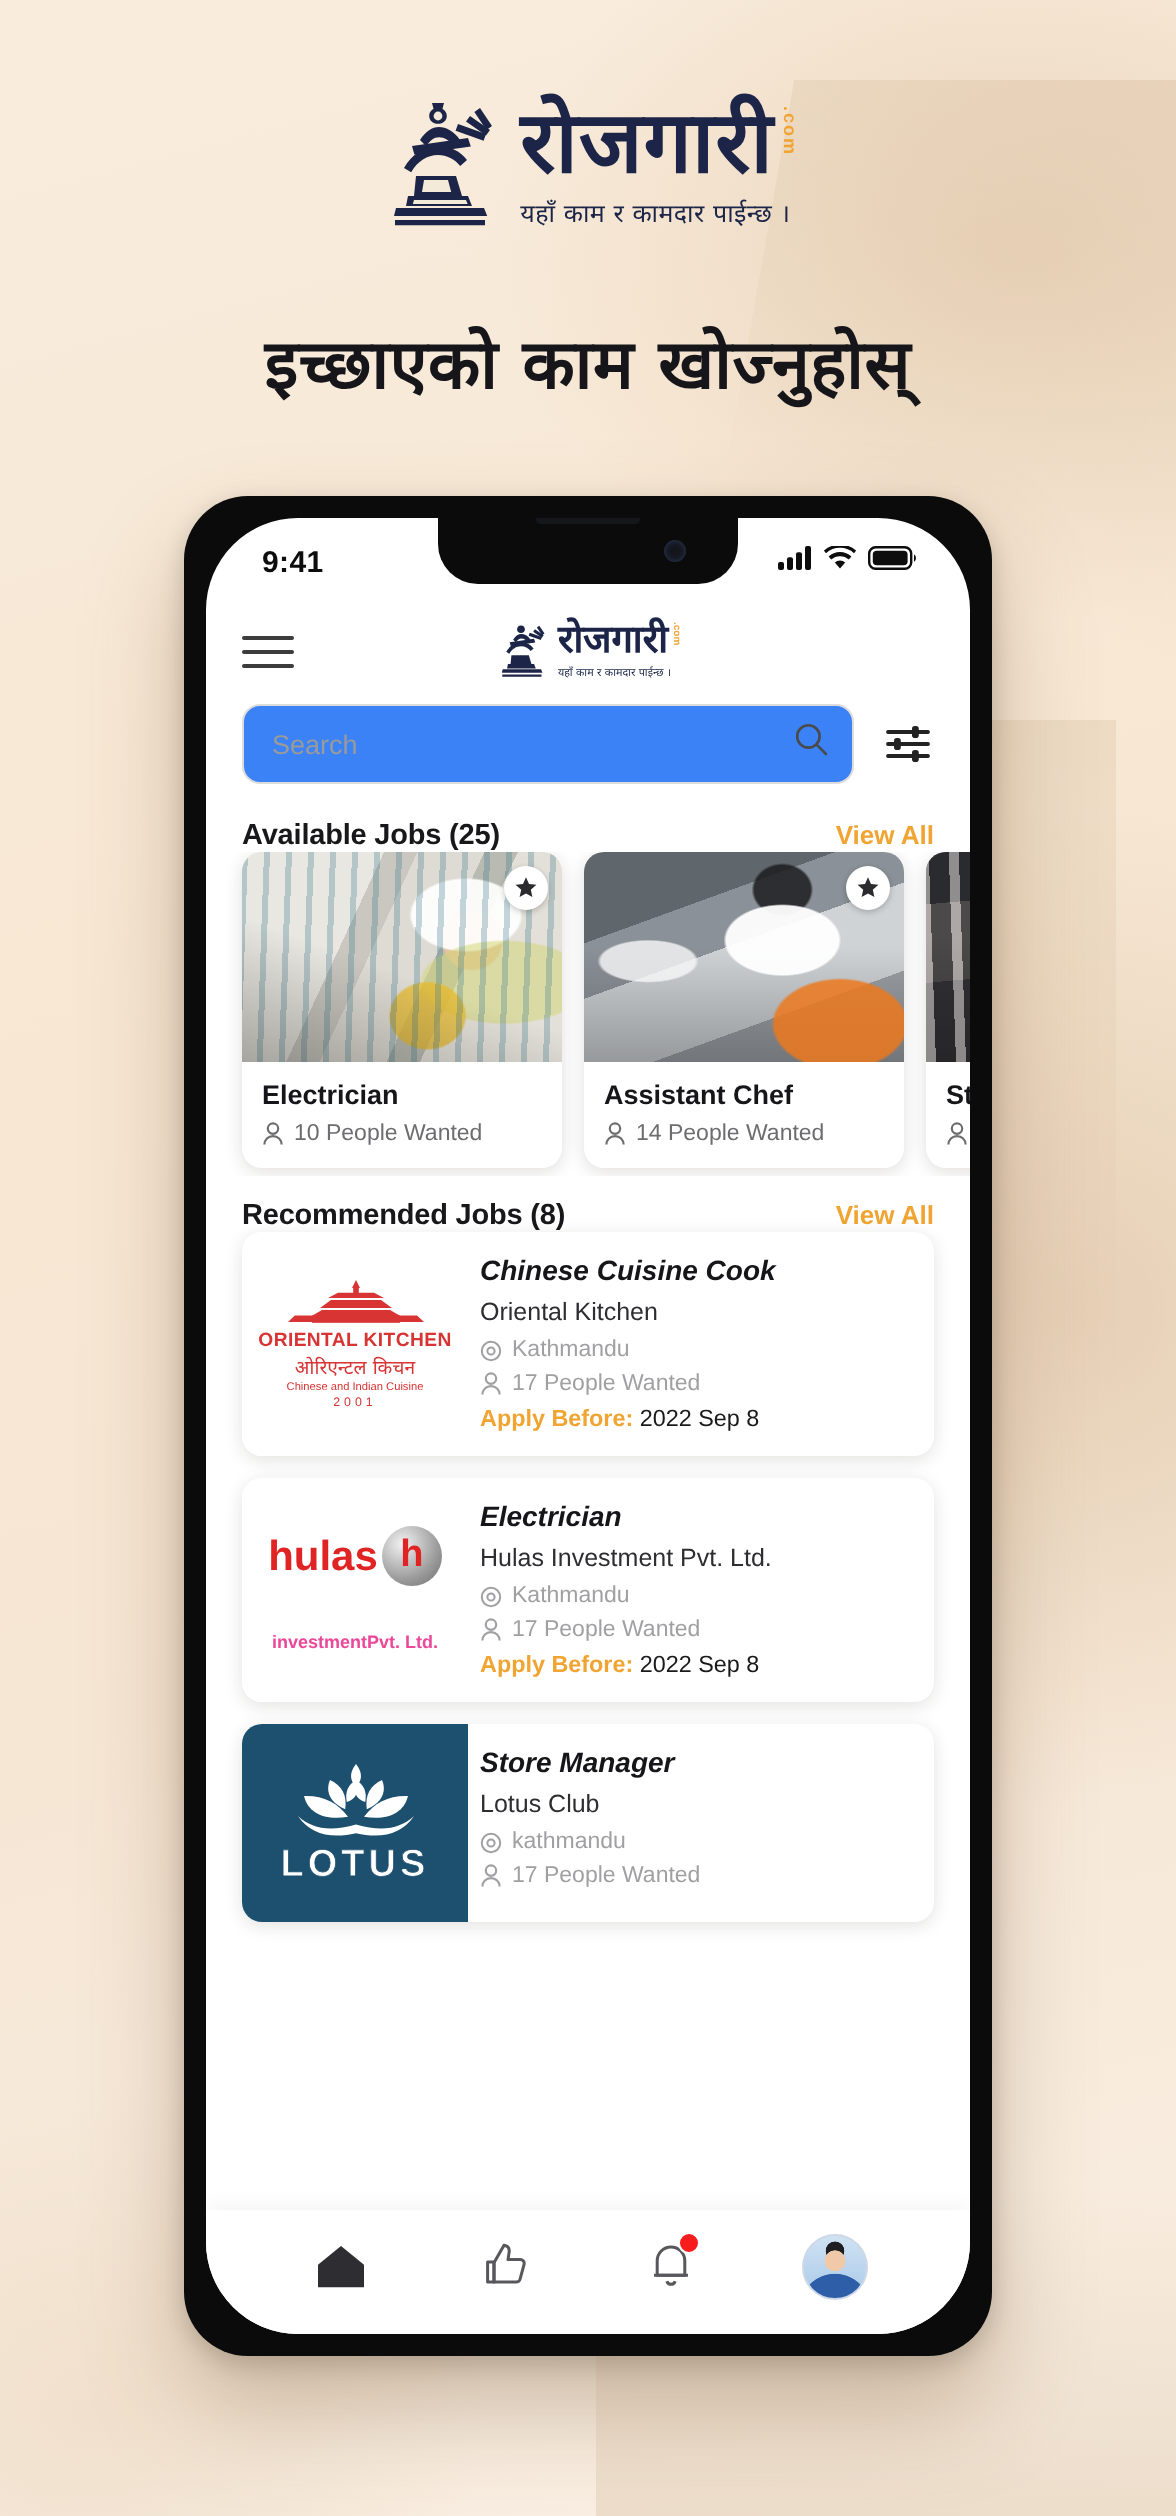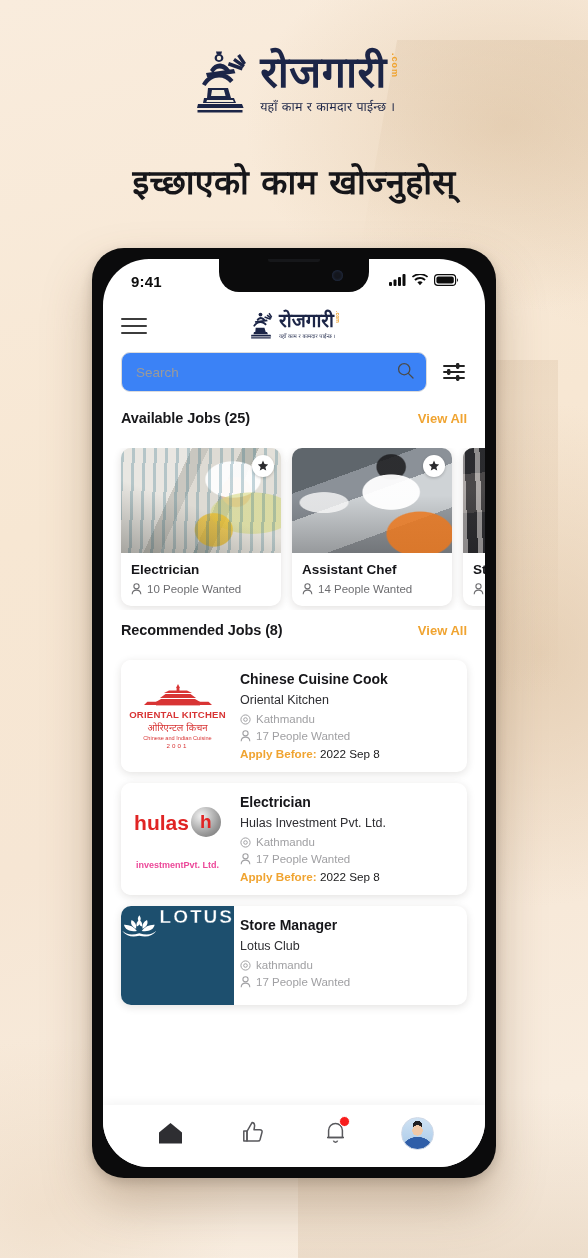--- a/index.html
+++ b/index.html
@@ -85,22 +85,22 @@
               display:flex; align-items:center; padding:0 12px 0 14px; background:#3b82f6; }
   .searchbox input{ flex:1; border:0; outline:0; font-size:13.5px; color:#3b3b3b;
                     font-family:"Liberation Sans", sans-serif; background:transparent; }
   .searchbox input::placeholder{ color:#9a9a9a; }
   .filter-btn{ width:26px; height:26px; display:flex; align-items:center; justify-content:center;
                cursor:pointer; }
 
   
   .body-scroll{ flex:1; overflow:hidden; position:relative; }
 
-  .sec-head{ display:flex; align-items:flex-end; justify-content:space-between;
-             padding:12px 18px 22px; }
+  .sec-head{ display:flex; align-items:flex-start; justify-content:space-between;
+             padding:12px 18px 0; }
   .sec-title{ font-size:14.5px; font-weight:700; color:#18181b; letter-spacing:-.1px; }
   .sec-more{ font-size:13px; font-weight:700; color:#f0a431; cursor:pointer; }
 
   
   .hscroll{ display:flex; gap:11px; padding:0 18px 4px; overflow:hidden; }
   .jcard{ flex:0 0 160px; background:#fff; border-radius:10px; overflow:hidden;
           box-shadow:0 2px 9px rgba(40,30,20,.14); }
   .jcard-img{ height:105px; position:relative; overflow:hidden; }
   .fav{ position:absolute; top:7px; right:7px; width:22px; height:22px; border-radius:50%;
         background:#fff; display:flex; align-items:center; justify-content:center;
@@ -136,21 +136,21 @@
   .ph-store::after{ content:""; position:absolute; inset:0;
     background:repeating-linear-gradient(88deg, rgba(225,220,218,.55) 0 5px, rgba(40,40,44,.5) 5px 15px),
                linear-gradient(0deg, rgba(10,10,12,.45), rgba(0,0,0,0) 60%);}
 
   
   .rlist{ padding:0 18px; display:flex; flex-direction:column; gap:11px; }
   .rcard{ display:flex; background:#fff; border-radius:10px; overflow:hidden;
           box-shadow:0 2px 9px rgba(40,30,20,.13); }
   .rlogo{ flex:0 0 113px; display:flex; align-items:center; justify-content:center; background:#fff; }
   .rbody{ flex:1; padding:11px 12px 12px 6px; }
-  .r-title{ font-size:14px; font-weight:700; color:#16161a; margin-bottom:6px; }
+  .r-title{ font-size:14px; font-weight:700; color:#16161a; margin-bottom:6px;font-style:italic; }
   .r-company{ font-size:12.5px; color:#2e2e32; margin-bottom:6px; }
   .r-meta{ display:flex; align-items:center; gap:5px; font-size:11.5px; color:#a0a0a3; margin-bottom:5px; }
   .r-apply{ font-size:11.7px; color:#1a1a1c; }
   .r-apply b{ color:#f0a431; font-weight:700; }
 
   
   .logo-oriental{ width:104px; height:96px; display:flex; flex-direction:column;
                   align-items:center; justify-content:center; gap:1px; }
   .lo-name{ font-size:9.6px; font-weight:700; color:#d83434; letter-spacing:.2px; }
   .lo-np{ font-family:"DejaVu Sans", sans-serif; font-size:9.6px; color:#d83434; }
@@ -163,21 +163,21 @@
   .lh-hulas{ font-size:21px; font-weight:700; color:#e02424; line-height:1; }
   .lh-ball{ width:30px; height:30px; border-radius:50%;
             background:radial-gradient(circle at 34% 30%, #f2f2f2, #9a9a9a 62%, #6e6e6e);
             position:relative; }
   .lh-ball i{ position:absolute; inset:0; display:flex; align-items:center; justify-content:center;
               font-size:19px; font-weight:700; color:#e02424; font-style:normal; }
   .lh-inv{ font-size:12.5px; font-weight:700; color:#ec4899; margin-top:20px; }
   .lh-inv span{ font-size:9px; }
 
   .logo-lotus{ width:113px; height:100%; background:#1d4f6e; display:flex;
-               align-items:flex-start; justify-content:center; gap:2px; }
+               flex-direction:column; align-items:center; justify-content:center; gap:2px; }
   .ll-word{ font-size:19px; font-weight:700; color:#fff; letter-spacing:2px;
             -webkit-text-stroke:.4px #1d4f6e; }
 
   
   .bottomnav{ flex:0 0 62px; display:flex; align-items:center; justify-content:space-around;
               padding:0 26px 6px; background:#fff;
               box-shadow:0 -2px 10px rgba(0,0,0,.05); position:relative; z-index:6; }
   .nav-item{ position:relative; display:flex; align-items:center; justify-content:center;
              cursor:pointer; width:44px; height:44px; }
   .badge{ position:absolute; top:5px; right:7px; width:11px; height:11px; border-radius:50%;

